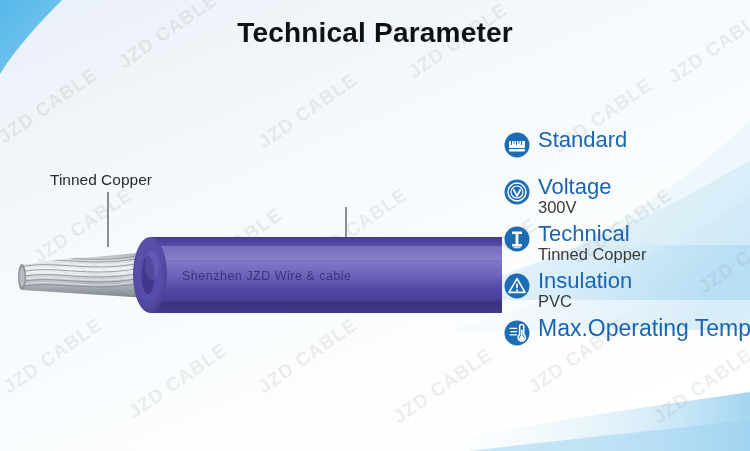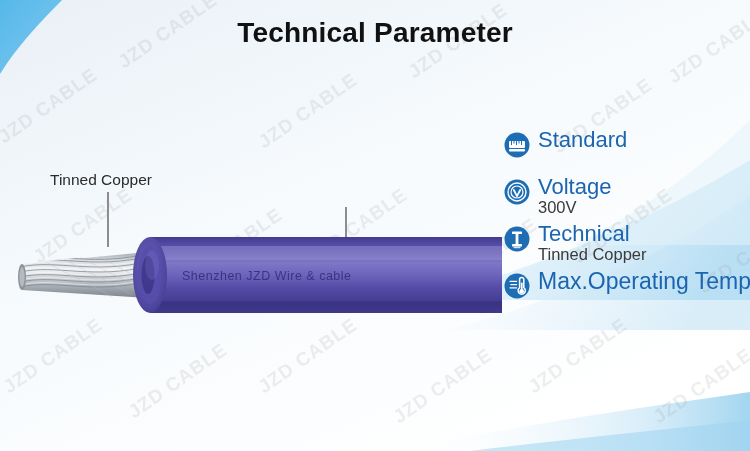--- a/index.html
+++ b/index.html
@@ -308,20 +308,34 @@
           <rect x="8" y="18" width="10" height="2.6" rx="0.6" fill="#ffffff"></rect>
           <rect x="9.5" y="20.6" width="7" height="1.6" rx="0.6" fill="#cfe3f4"></rect>
         </svg>
       </span>
       <div class="spec-text">
         <div class="spec-label">Technical</div>
         <div class="spec-value">Tinned Copper</div>
       </div>
     </div>
 
+    <div class="spec-row" id="spec-row-3">
+      <span class="spec-icon">
+        <svg width="26" height="26" viewBox="0 0 26 26">
+          <circle cx="13" cy="13" r="12.5" fill="#1d6db5"></circle>
+          <path d="M13,5.6 L21,19.4 L5,19.4 Z" fill="none" stroke="#ffffff" stroke-width="1.6" stroke-linejoin="round"></path>
+          <rect x="12.2" y="10.4" width="1.7" height="5" rx="0.8" fill="#ffffff"></rect>
+          <circle cx="13.05" cy="17.2" r="1.05" fill="#ffffff"></circle>
+        </svg>
+      </span>
+      <div class="spec-text">
+        <div class="spec-label">Insulation</div>
+        <div class="spec-value">PVC</div>
+      </div>
+    </div>
 
     <div class="spec-row" id="spec-row-4">
       <span class="spec-icon">
         <svg width="26" height="26" viewBox="0 0 26 26">
           <circle cx="13" cy="13" r="12.5" fill="#1d6db5"></circle>
           <path d="M15.6,6.6 a2.1,2.1 0 0 1 4.2,0 v8.1 a3.6,3.6 0 1 1 -4.2,0 Z" fill="none" stroke="#ffffff" stroke-width="1.5"></path>
           <rect x="16.9" y="9.5" width="1.7" height="8.2" rx="0.85" fill="#ffffff"></rect>
           <circle cx="17.7" cy="18.3" r="2.3" fill="#ffffff"></circle>
           <g stroke="#ffffff" stroke-width="1.2" stroke-linecap="round">
             <line x1="6" y1="8.4" x2="12.6" y2="8.4"></line>

